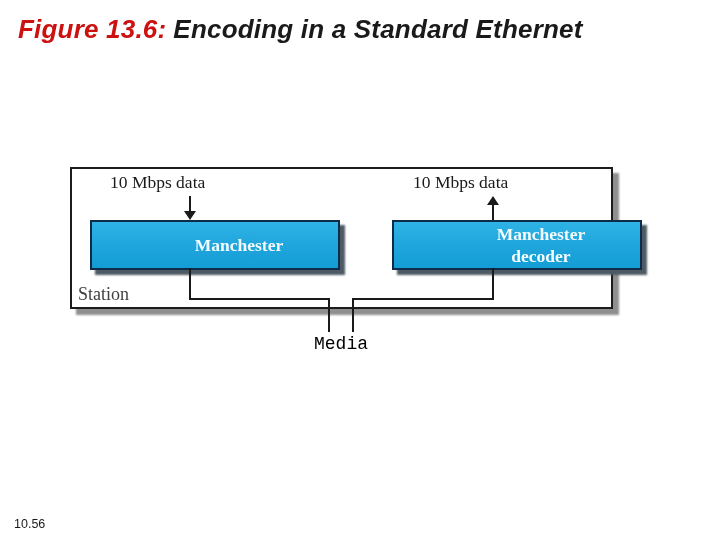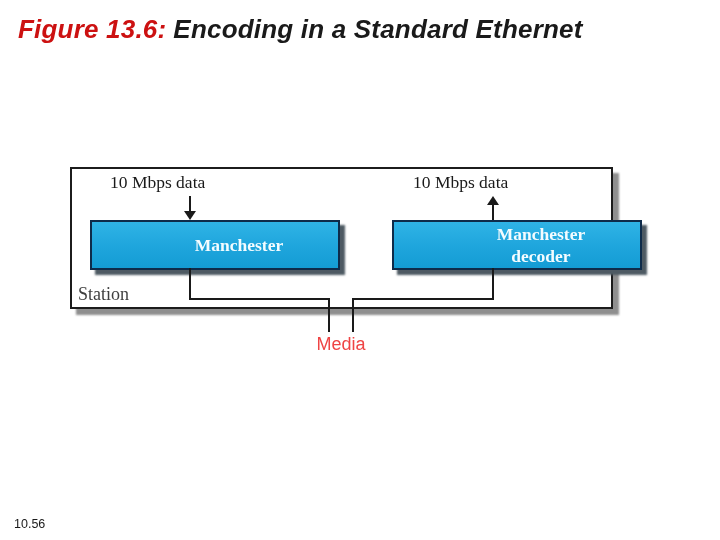--- a/index.html
+++ b/index.html
@@ -62,21 +62,21 @@
   .wire{position:absolute;background:#1a1a1a;z-index:5;}
   .w1{left:189px;top:268px;width:2px;height:32px;}
   .w2{left:189px;top:298px;width:141px;height:2px;}
   .w3{left:328px;top:298px;width:2px;height:34px;}
   .w4{left:492px;top:268px;width:2px;height:32px;}
   .w5{left:352px;top:298px;width:142px;height:2px;}
   .w6{left:352px;top:298px;width:2px;height:34px;}
 
   .media-label{
     position:absolute;left:291px;top:334px;width:100px;text-align:center;
-    font-family:Liberation Sans, sans-serif;font-size:18px;color:#ef4444;z-index:6;
+    font-family:Liberation Mono, monospace;font-size:18px;color:#000000;z-index:6;
   }
   .page-number{
     position:absolute;left:14px;top:517px;
     font-size:12.5px;color:#1a1a1a;
   }
 </style>
 </head>
 <body>
 
 <div class="slide">

